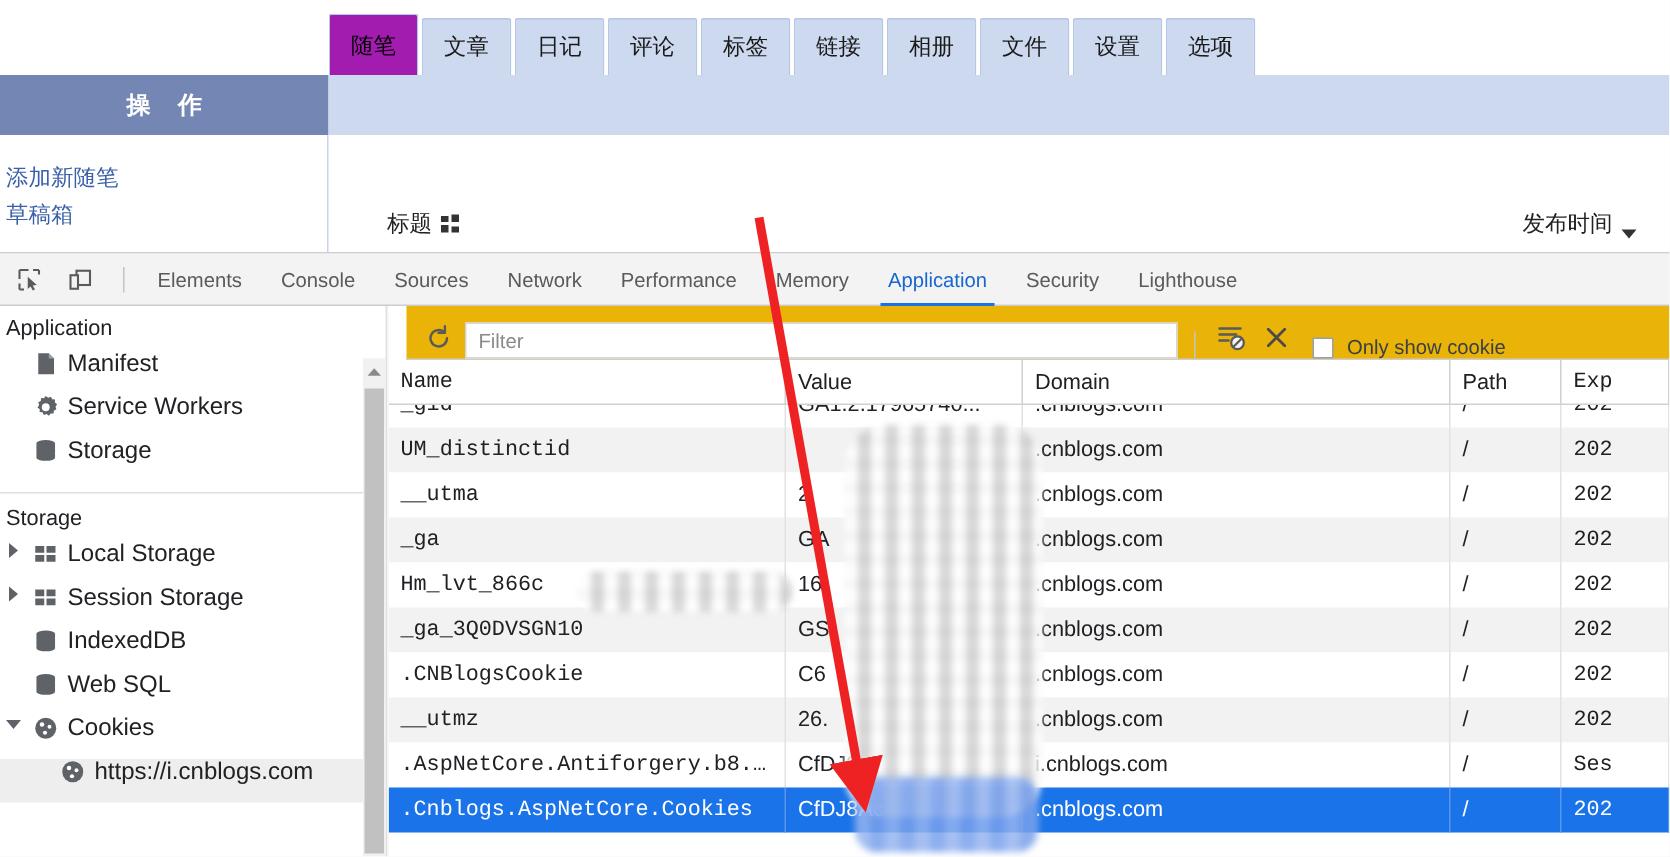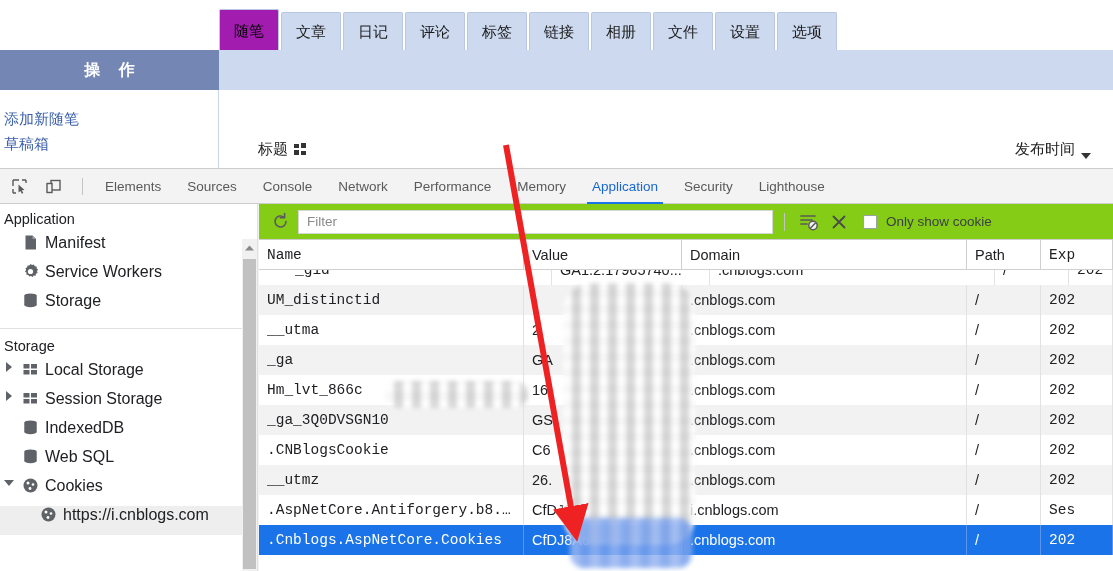--- a/index.html
+++ b/index.html
@@ -177,24 +177,24 @@
     position: absolute; left: 1px; top: 20px; width: 13px; height: 310px;
     background: #c1c1c1;
   }
 
   
   .dt-main {
     position: absolute; left: 259px; top: 35px; right: 0; bottom: 0;
     background: #ffffff; overflow: hidden;
   }
   .cookie-toolbar {
-    position: absolute; left: 0; top: 0; right: 0; height: 36px;
-    background: #84cc16;
+    position: absolute; left: 12px; top: 0; right: 0; height: 36px;
+    background: #eab308;
     border-bottom: 1px solid #cdcdcd;
-    display: flex; align-items: center; padding: 0 6px;
+    display: flex; align-items: flex-end; padding: 0 6px;
   }
   .tb-btn {
     width: 30px; height: 28px; display: flex; align-items: center; justify-content: center;
     cursor: pointer;
   }
   .filter-input {
     flex: 0 0 475px; height: 24px;
     background: #ffffff; border: 1px solid #d5d5d5;
     margin-left: 3px; padding: 0 8px;
     font-size: 13.5px; color: #5f6368;
@@ -234,21 +234,21 @@
     text-overflow: ellipsis; height: 30px; line-height: 30px;
     border-right: 1px solid #e2e2e2; position: relative;
   }
   .crow.sel .ccell { border-right-color: #5a95ee; }
   .chead .ccell { border-right: 1px solid #d0d0d0; }
   .c-name { flex: 0 0 265px; font-family: Liberation Mono, monospace; }
   .c-value { flex: 0 0 158px; }
   .c-domain { flex: 0 0 285px; }
   .c-path { flex: 0 0 74px; }
   .c-exp { flex: 1 1 auto; font-family: Liberation Mono, monospace; }
-  .clip-top { height: 15px; overflow: hidden; margin-left: 28px; }
+  .clip-top { height: 15px; overflow: hidden; }
   .clip-top .crow { margin-top: -15px; }
 
   
   .redact {
     position: absolute; pointer-events: none;
     background:
       repeating-linear-gradient(90deg, rgba(255,255,255,.72) 0 9px, rgba(205,205,205,.72) 9px 18px),
       repeating-linear-gradient(0deg, rgba(245,245,245,.55) 0 8px, rgba(200,200,200,.5) 8px 16px);
     filter: blur(2.2px);
     border-radius: 9px;
@@ -354,24 +354,24 @@
             <rect x="2" y="5.5" width="5" height="9" stroke="#5a5a5a" stroke-width="1.4" fill="#f3f3f3"></rect>
           </svg>
         </div>
         <div class="dt-divider"></div>
       </div>
       <div id="dt-tabs" style="display:flex;align-items:center;">
           <div class="dt-tab">
             <span>Elements</span>
           </div>
           <div class="dt-tab">
+            <span>Console</span>
+          </div>
+          <div class="dt-tab">
             <span>Sources</span>
-          </div>
-          <div class="dt-tab">
-            <span>Console</span>
           </div>
           <div class="dt-tab">
             <span>Network</span>
           </div>
           <div class="dt-tab">
             <span>Performance</span>
           </div>
           <div class="dt-tab">
             <span>Memory</span>
           </div>

